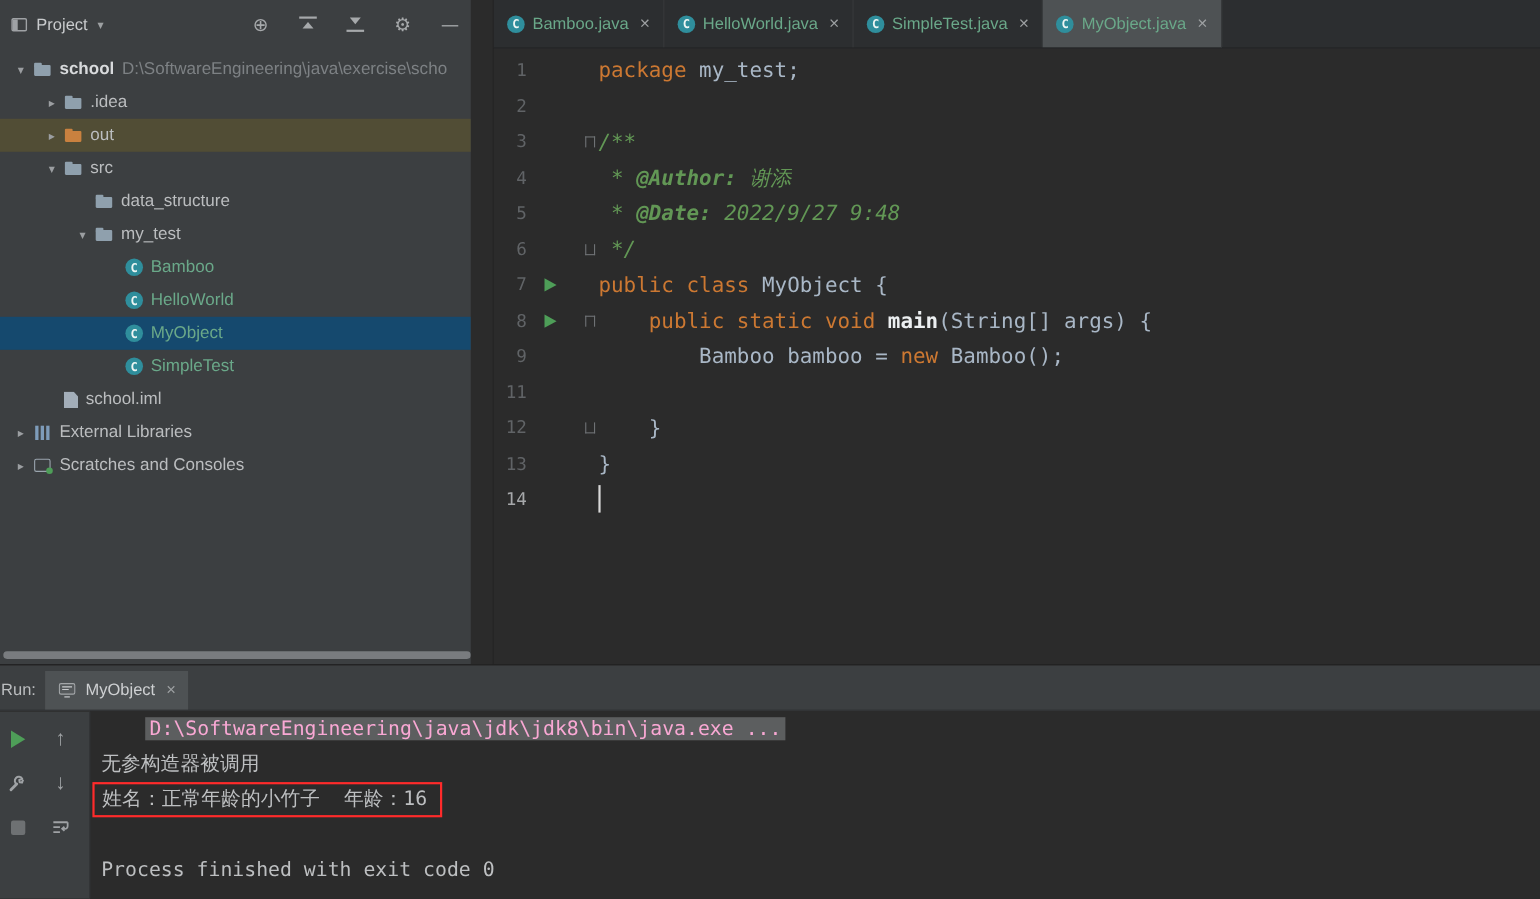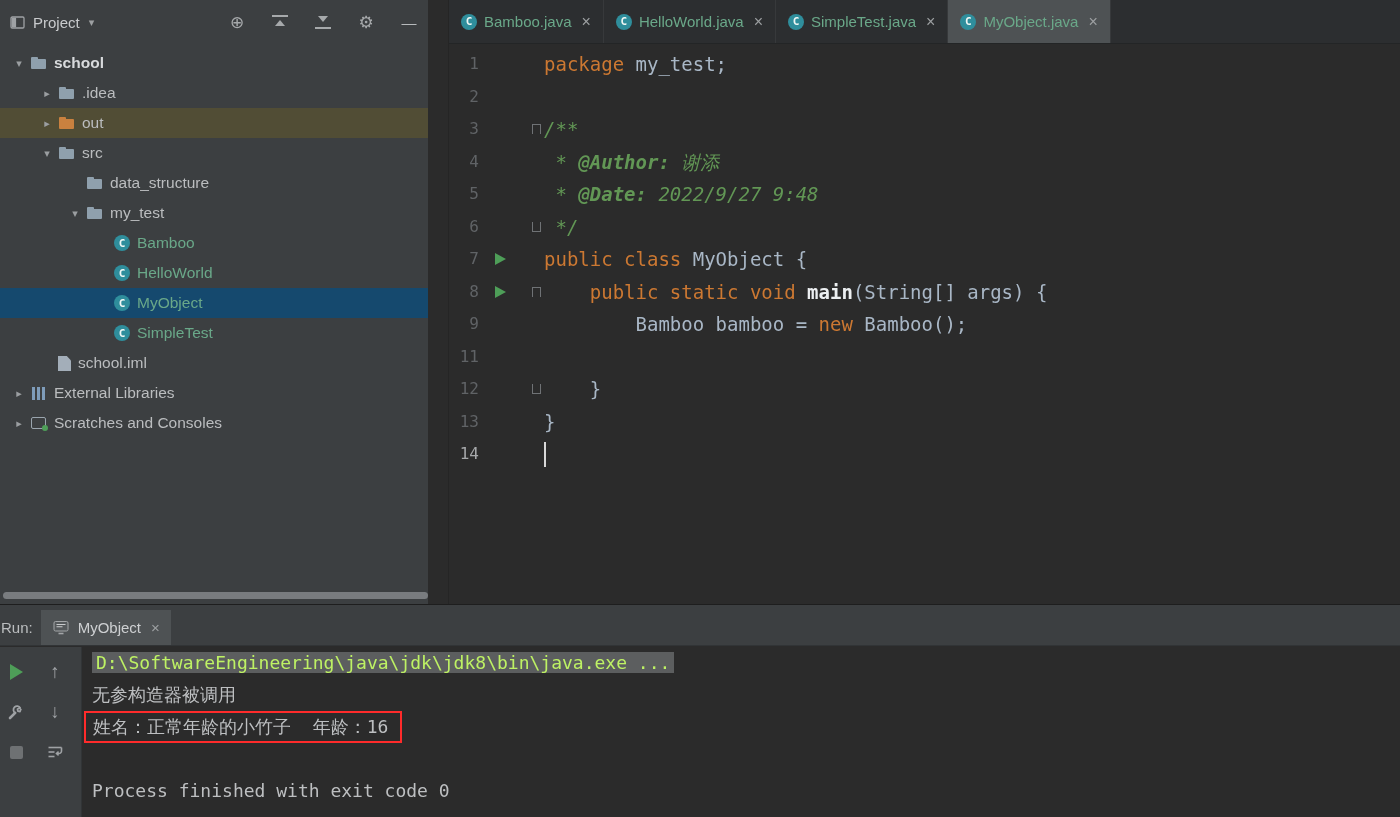--- a/index.html
+++ b/index.html
@@ -78,21 +78,21 @@
   .rp-tab{display:flex;align-items:center;gap:8px;background:#4e5254;height:35px;padding:0 11px;font-size:15px;color:#ced0d2;}
   .rp-tab .close{color:#9da0a2;font-size:15px;margin-left:2px;}
   .rp-body{position:absolute;top:42px;left:0;right:0;bottom:0;display:flex;}
   .rp-toolbar{width:82px;flex:none;background:var(--panel-bg,#3c3f41);border-right:1px solid #313436;position:relative;}
   .rp-icon{position:absolute;width:22px;height:22px;display:flex;align-items:center;justify-content:center;color:#9fa2a5;font-size:19px;}
   .shape-play{width:0;height:0;border-left:13px solid var(--green,#4e9e58);border-top:8px solid transparent;border-bottom:8px solid transparent;}
   .shape-square{width:13px;height:13px;border-radius:2px;background:#6e7173;}
 
   .console{flex:1;font-family:"DejaVu Sans Mono",monospace;font-size:18px;color:#bdbfc1;padding:0 0 0 10px;overflow:hidden;}
   .console .line{height:32px;line-height:32px;white-space:pre;}
-  .console .sel{background:#5c5e5f;padding:0 4px;color:#bef264;}
+  .console .sel{background:#5c5e5f;padding:0 4px;color:#f9a8d4;margin-left:40px;}
   .console .red-box{border:2px solid var(--red,#ff2b2b);padding:3px 12px 4px 7px;margin-left:-8px;}
 </style>
 </head>
 <body>
 
 <div class="project-panel">
   <div class="pp-header">
     <span class="hicon">
       <svg width="15" height="15" viewBox="0 0 15 15">
           <rect x="1" y="2" width="13" height="11" rx="1.2" fill="none" stroke="#9fa2a5" stroke-width="1.3"></rect>
@@ -107,20 +107,21 @@
         <span class="hicon shape-align-bottom"></span>
         <span class="hicon">⚙</span>
         <span class="hicon dash">—</span>
       </div>
   </div>
   <div class="tree">
       <div class="tree-row" style="padding-left: 8px;">
         <span class="chevron">▾</span>
         <span class="ticon ticon-folder"></span>
         <span class="tlabel bold">school</span>
+        <span class="tpath">D:\SoftwareEngineering\java\exercise\scho</span>
       </div>
       <div class="tree-row" style="padding-left: 36px;">
         <span class="chevron">▸</span>
         <span class="ticon ticon-folder"></span>
         <span class="tlabel">.idea</span>
       </div>
       <div class="tree-row hl" style="padding-left: 36px;">
         <span class="chevron">▸</span>
         <span class="ticon ticon-folder orange"></span>
         <span class="tlabel">out</span>

